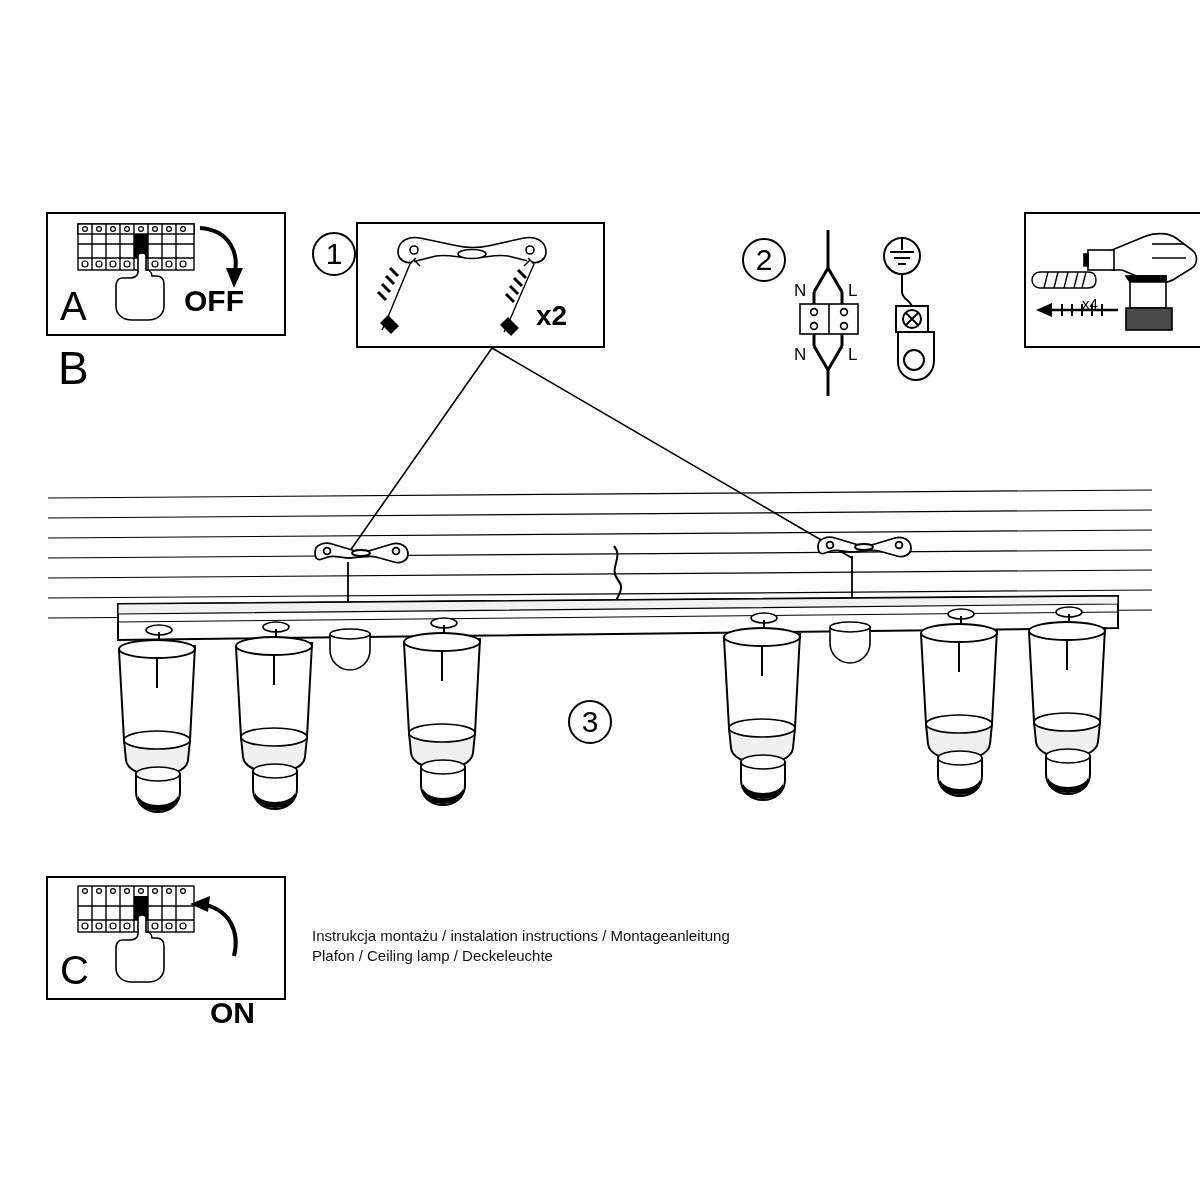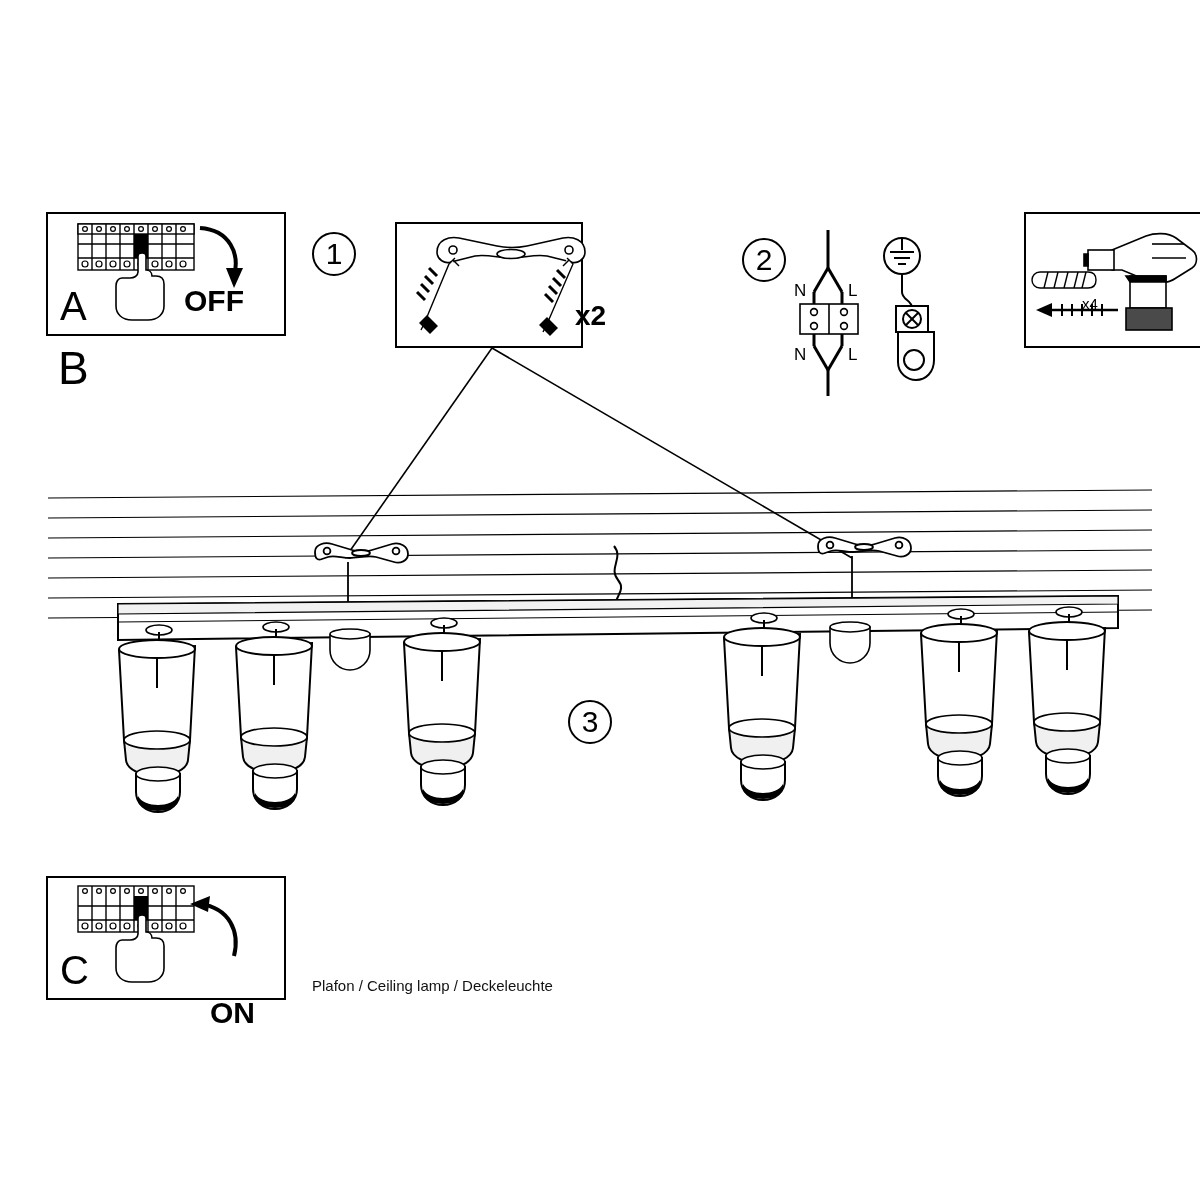--- a/index.html
+++ b/index.html
@@ -126,21 +126,21 @@
     <div class="label-big abs" style="left:12px; top:72px;">A</div>
     <div class="label-med abs" style="left:136px; top:72px;">OFF</div>
   </div>
 
   <div class="label-big abs" style="left:58px; top:345px; font-size:46px;">B</div>
 
   <div class="circle-step" style="left:312px; top:232px;">
     <span class="step-num">1</span>
   </div>
 
-  <div class="frame" style="left:395px; top:222px; width:188px; height:126px;">
+  <div class="frame" style="left:356px; top:222px; width:249px; height:126px;">
     <svg width="228" height="122" viewBox="0 0 228 122">
 
       <g stroke="#000" stroke-width="1.6" fill="#fff">
         <path d="M40 28 C40 16 52 12 62 14 L100 22 C110 24 120 24 130 22 L166 14 C176 12 188 16 188 28
                  C188 36 180 40 174 38 L150 32 C138 30 126 34 114 34 C102 34 90 30 78 32 L54 38
                  C48 40 40 36 40 28 Z"></path>
         <ellipse cx="114" cy="30" rx="14" ry="4.5" fill="#fff"></ellipse>
         <circle cx="56" cy="26" r="4" fill="#fff"></circle>
         <circle cx="172" cy="26" r="4" fill="#fff"></circle>
       </g>
@@ -436,15 +436,16 @@
       </g>
       <g>
         <path d="M186 78 C192 54 182 30 152 26" fill="none" stroke="#000" stroke-width="4"></path>
         <path d="M142 26 L162 18 L160 34 Z" fill="#000"></path>
       </g>
     </svg>
     <div class="label-big abs" style="left:12px; top:72px;">C</div>
     <div class="label-med abs" style="left:162px; top:72px;margin-top:48px;">ON</div>
   </div>
 
-  <div class="footer-text" style="left:312px; top:975px;">Plafon / Ceiling lamp / Deckeleuchte</div>
+  <div class="footer-text" style="left:312px; top:925px;">Instrukcja montażu / instalation instructions / Montageanleitung</div>
+  <div class="footer-text" style="left:312px; top:945px;">Plafon / Ceiling lamp / Deckeleuchte</div>
 
 </div>
 
 </body></html>

